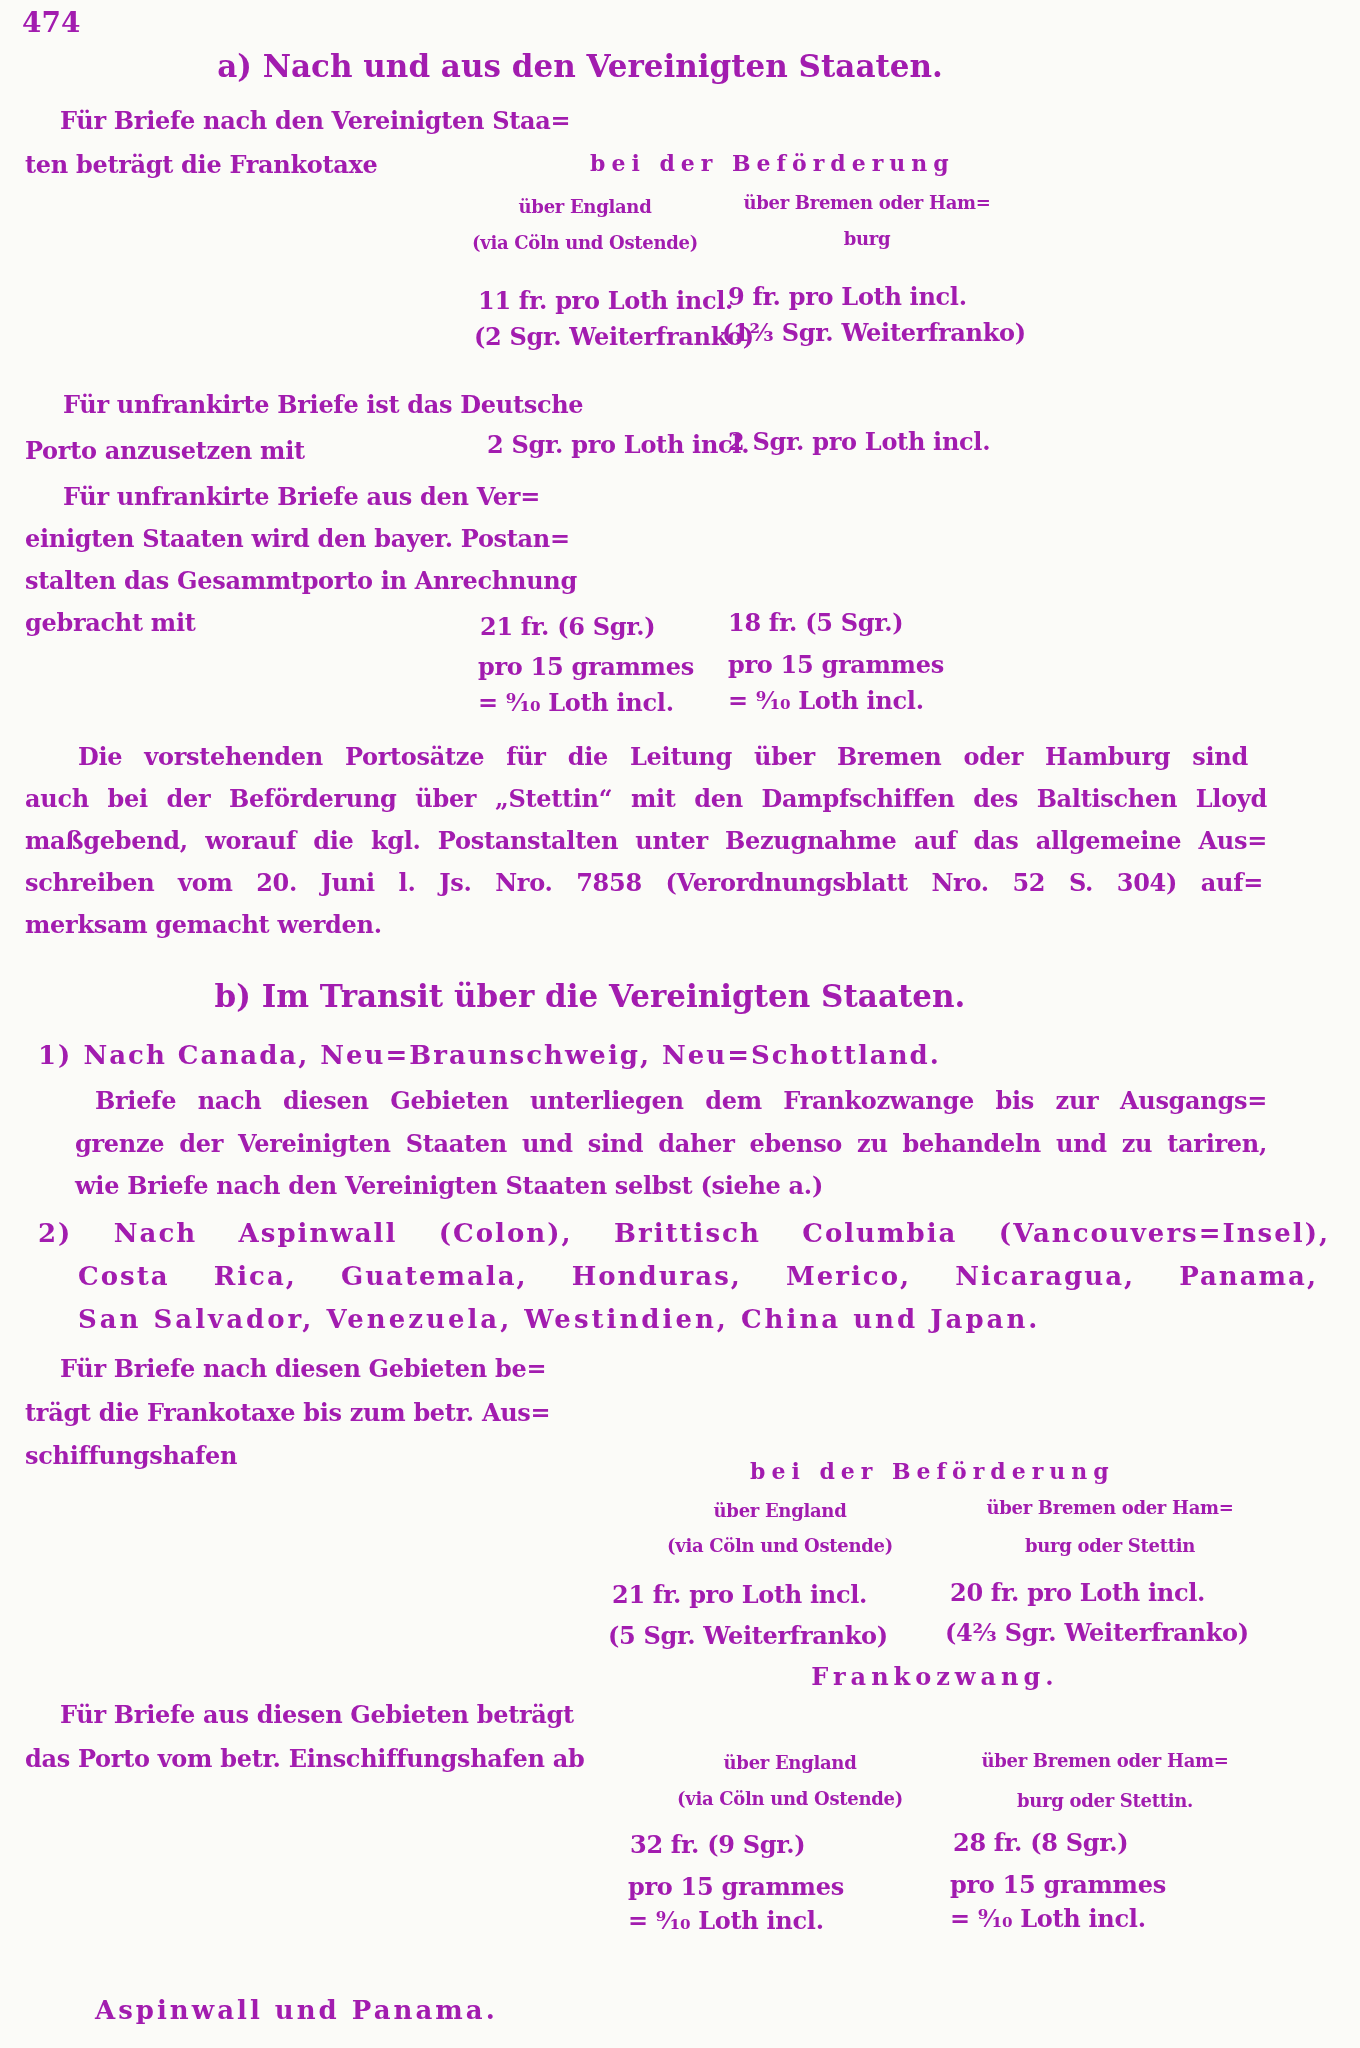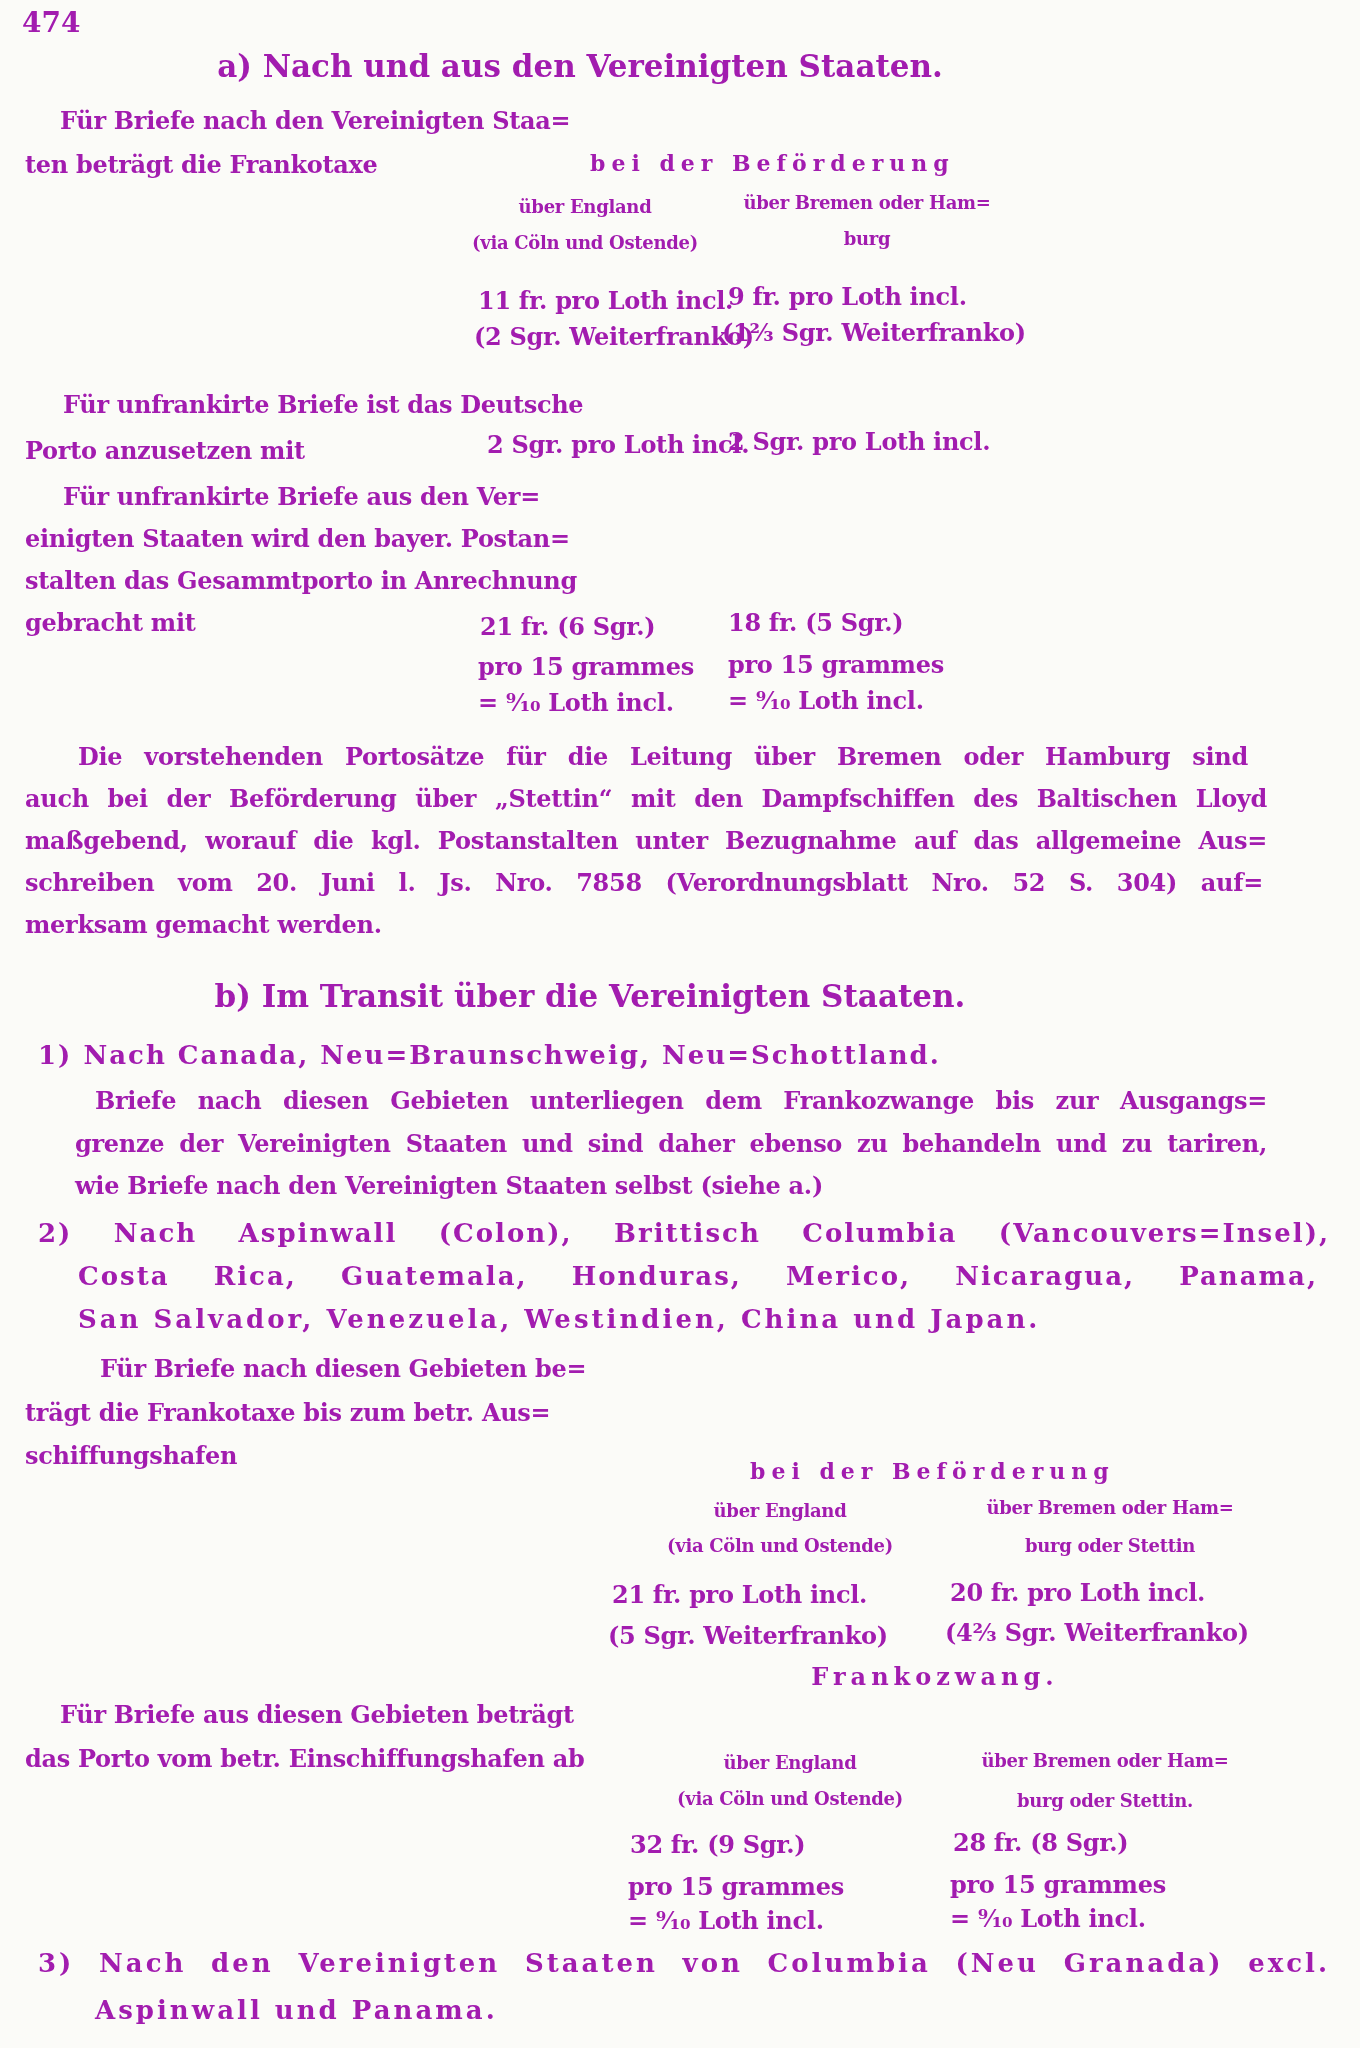--- a/index.html
+++ b/index.html
@@ -69,21 +69,21 @@
 
   <div class="abs itm ls2" style="left:38px;top:1040px;">1) Nach Canada, Neu=Braunschweig, Neu=Schottland.</div>
   <div class="jst body" style="left:95px;top:1086px;width:1172px;">Briefe nach diesen Gebieten unterliegen dem Frankozwange bis zur Ausgangs=</div>
   <div class="jst body" style="left:75px;top:1129px;width:1192px;">grenze der Vereinigten Staaten und sind daher ebenso zu behandeln und zu tariren,</div>
   <div class="abs body" style="left:75px;top:1171px;">wie Briefe nach den Vereinigten Staaten selbst (siehe a.)</div>
 
   <div class="jst itm ls2" style="left:38px;top:1218px;width:1292px;">2) Nach Aspinwall (Colon), Brittisch Columbia (Vancouvers=Insel),</div>
   <div class="jst itm ls2" style="left:78px;top:1261px;width:1240px;">Costa Rica, Guatemala, Honduras, Merico, Nicaragua, Panama,</div>
   <div class="abs itm ls3" style="left:78px;top:1304px;">San Salvador, Venezuela, Westindien, China und Japan.</div>
 
-  <div class="abs body" style="left:60px;top:1354px;margin-left:40px;">Für Briefe nach diesen Gebieten be=</div>
+  <div class="abs body" style="left:60px;top:1354px;">Für Briefe nach diesen Gebieten be=</div>
   <div class="abs body" style="left:25px;top:1398px;">trägt die Frankotaxe bis zum betr. Aus=</div>
   <div class="abs body" style="left:25px;top:1441px;">schiffungshafen</div>
 
   <div class="abs cap" style="left:750px;top:1458px;width:380px;">bei der Beförderung</div>
   <div class="abs sub" style="left:640px;top:1500px;width:280px;">über England</div>
   <div class="abs sub" style="left:625px;top:1535px;width:310px;">(via Cöln und Ostende)</div>
   <div class="abs sub" style="left:930px;top:1497px;width:360px;">über Bremen oder Ham=</div>
   <div class="abs sub" style="left:930px;top:1535px;width:360px;">burg oder Stettin</div>
   <div class="abs rate" style="left:612px;top:1580px;">21 fr. pro Loth incl.</div>
   <div class="abs rate" style="left:608px;top:1621px;">(5 Sgr. Weiterfranko)</div>
@@ -98,16 +98,15 @@
   <div class="abs sub" style="left:625px;top:1788px;width:330px;">(via Cöln und Ostende)</div>
   <div class="abs sub" style="left:940px;top:1750px;width:330px;">über Bremen oder Ham=</div>
   <div class="abs sub" style="left:940px;top:1790px;width:330px;">burg oder Stettin.</div>
   <div class="abs rate" style="left:630px;top:1830px;">32 fr. (9 Sgr.)</div>
   <div class="abs rate" style="left:628px;top:1872px;">pro 15 grammes</div>
   <div class="abs rate" style="left:628px;top:1906px;">= ⁹⁄₁₀ Loth incl.</div>
   <div class="abs rate" style="left:953px;top:1828px;">28 fr. (8 Sgr.)</div>
   <div class="abs rate" style="left:950px;top:1870px;">pro 15 grammes</div>
   <div class="abs rate" style="left:950px;top:1904px;">= ⁹⁄₁₀ Loth incl.</div>
 
-  <div class="jst itm ls3" style="left:38px;top:1948px;width:1292px;">3) Nach den Vereinigten Staaten von Columbia (Neu Granada) excl.</div>
   <div class="abs itm ls3" style="left:95px;top:1995px;">Aspinwall und Panama.</div>
 
 </div>
 
 </body></html>

